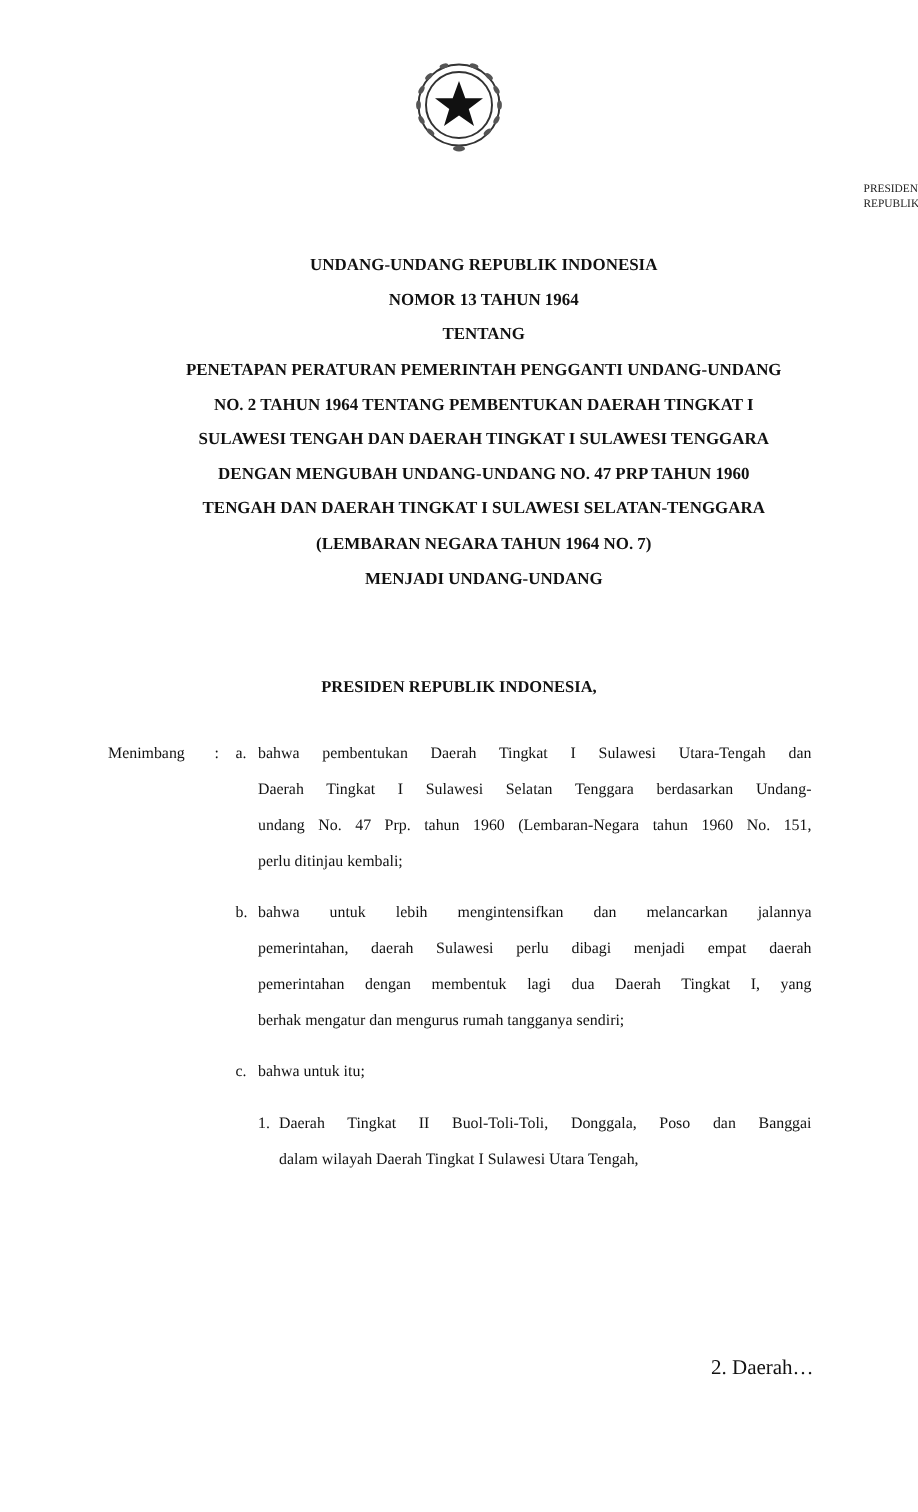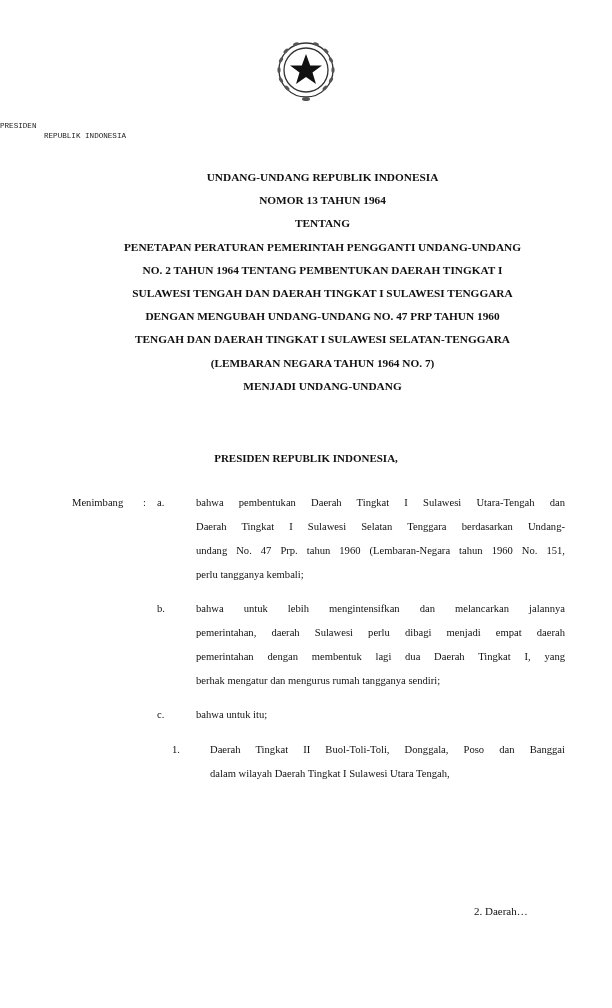--- a/index.html
+++ b/index.html
@@ -1,31 +1,31 @@
 <!DOCTYPE html>
 <html><head>
   <meta charset="utf-8">
   <style>
     html, body { margin: 0; padding: 0; background: #ffffff; }
     body { width: 612px; height: 1008px; position: relative; overflow: hidden;
            font-family: "Liberation Serif", serif; color: #111; }
     .emblem { position: absolute; left: 268px; top: 30px; width: 76px; height: 84px; }
-    .emblem-caption { position: absolute; left: 0; width: 504px; text-align: left;
-                      font-family: Liberation Mono, monospace; font-size: 7.6px; line-height: 10px; color: #222; }
+    .emblem-caption { position: absolute; left: 0; width: 612px; text-align: right;
+                      font-family: Liberation Serif, serif; font-size: 7.6px; line-height: 10px; color: #222; }
     .title { position: absolute; left: 0; width: 612px; text-align: center;
              font-weight: bold; font-size: 11.3px; line-height: 23px; }
     .title div { height: 23.2px; white-space: nowrap; padding-left: 33px; }
     .pres { position: absolute; left: 0; width: 612px; top: 452px; text-align: center;
             font-weight: bold; font-size: 11px; }
     .label { position: absolute; font-size: 10.6px; white-space: nowrap; }
-    .para { position: absolute; font-size: 10.6px; line-height: 24px; text-align: justify; margin-left: 24px; }
+    .para { position: absolute; font-size: 10.6px; line-height: 24px; text-align: justify; }
     .para .line { display: block; height: 24px; text-align: justify; text-align-last: justify; white-space: nowrap; }
     .para .line.last { text-align-last: left; }
     .marker { position: absolute; font-size: 10.6px; }
-    .footer { position: absolute; left: 474px; top: 905px; font-size: 11px; }
+    .footer { position: absolute; left: 474px; top: 905px; font-size: 14px; }
   </style>
 </head>
 <body>
 
 <div class="emblem">
   <svg width="76" height="84" viewBox="0 0 76 84">
     <g fill="none" stroke="#333" stroke-width="1.3">
       <circle cx="38" cy="40" r="27"></circle>
       <circle cx="38" cy="40" r="22"></circle>
     </g>
@@ -67,21 +67,21 @@
 <div class="pres">PRESIDEN REPUBLIK INDONESIA,</div>
 
 <div class="label" style="left:72px; top:497px;">Menimbang</div>
 <div class="label" style="left:143px; top:497px;">:</div>
 
 <div class="marker" style="left:157px; top:497px;">a.</div>
 <div class="para" style="left:172px; top:491px; width:369px;">
   <span class="line">bahwa pembentukan Daerah Tingkat I Sulawesi Utara-Tengah dan</span>
   <span class="line">Daerah Tingkat I Sulawesi Selatan Tenggara berdasarkan Undang-</span>
   <span class="line">undang No. 47 Prp. tahun 1960 (Lembaran-Negara tahun 1960 No. 151,</span>
-  <span class="line last">perlu tangganya kembali;</span>
+  <span class="line last">perlu ditinjau kembali;</span>
 </div>
 
 <div class="marker" style="left:157px; top:603px;">b.</div>
 <div class="para" style="left:172px; top:597px; width:369px;">
   <span class="line">bahwa untuk lebih mengintensifkan dan melancarkan jalannya</span>
   <span class="line">pemerintahan, daerah Sulawesi perlu dibagi menjadi empat daerah</span>
   <span class="line">pemerintahan dengan membentuk lagi dua Daerah Tingkat I, yang</span>
   <span class="line last">berhak mengatur dan mengurus rumah tangganya sendiri;</span>
 </div>
 

